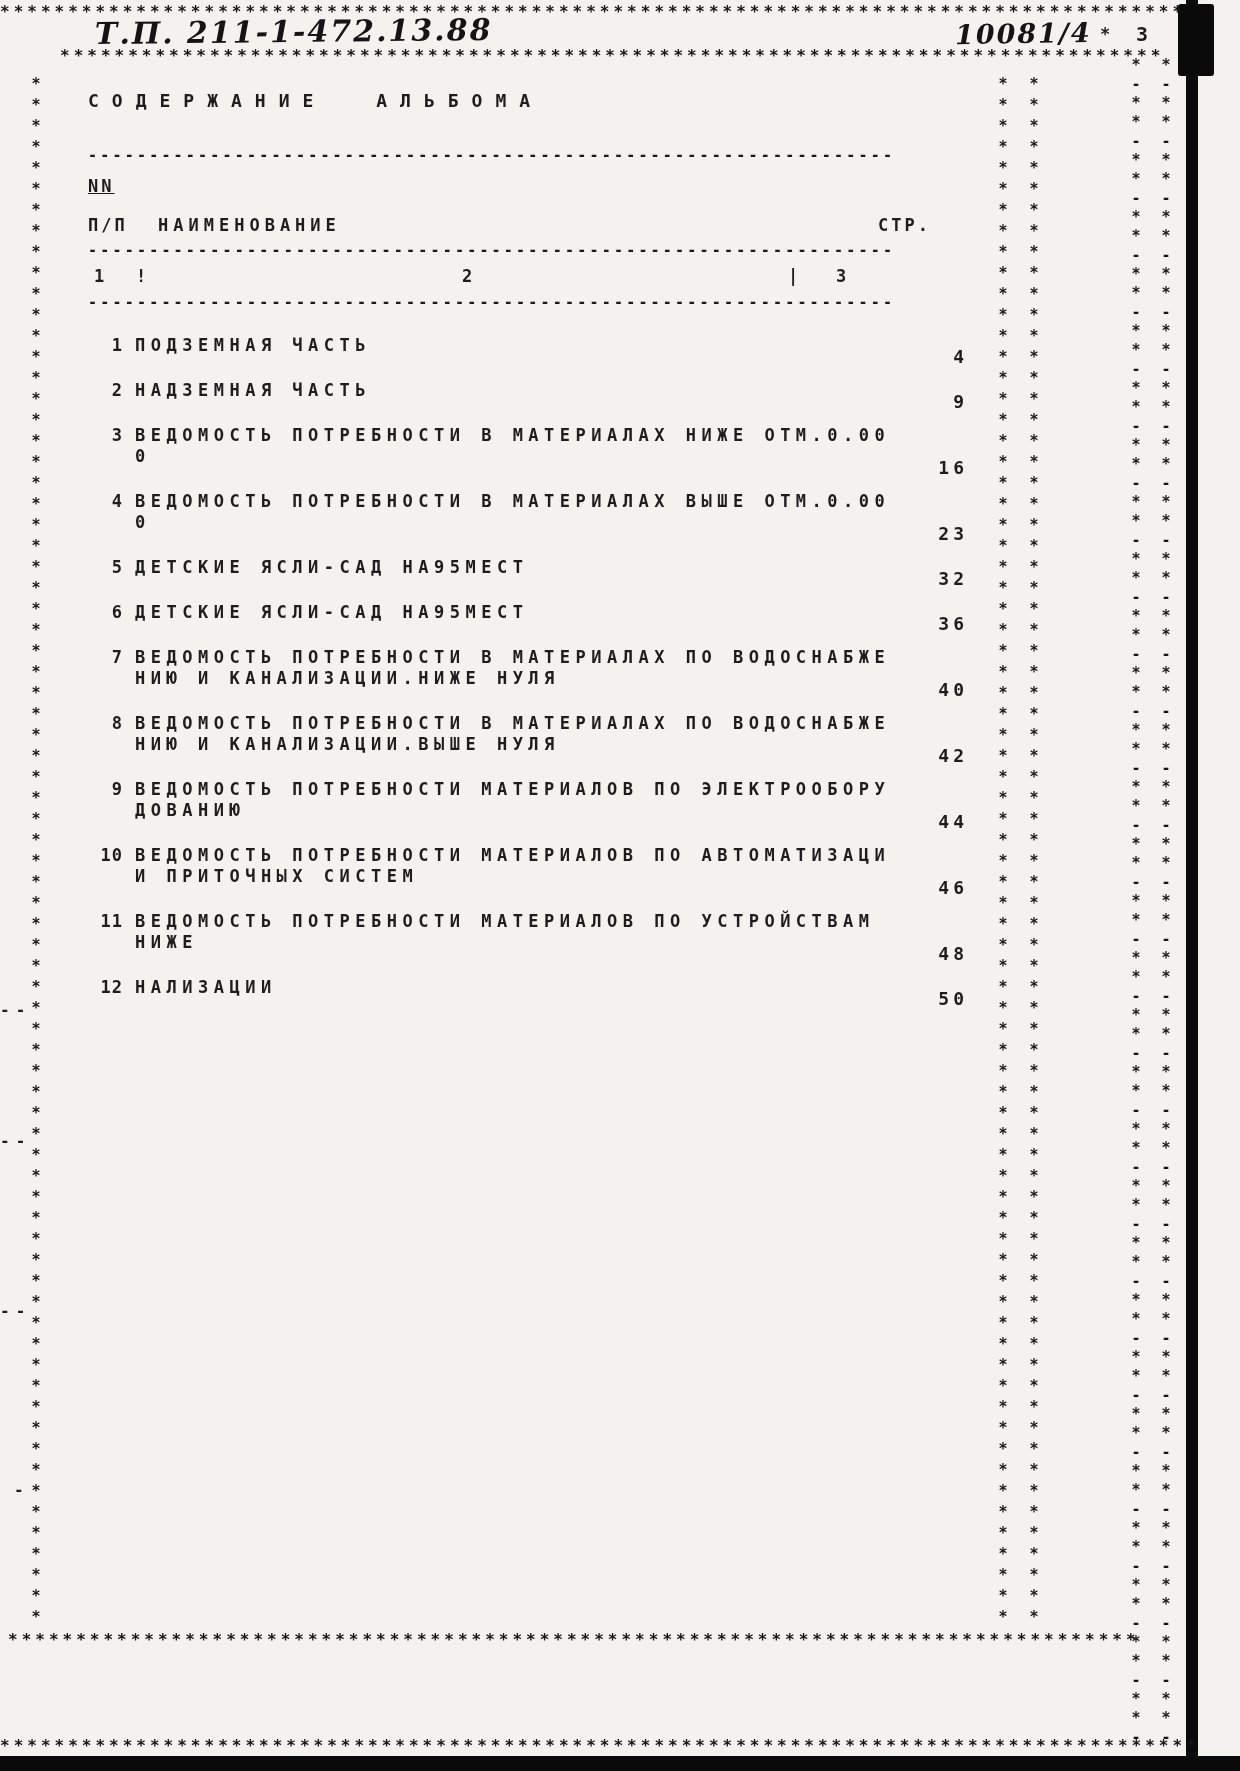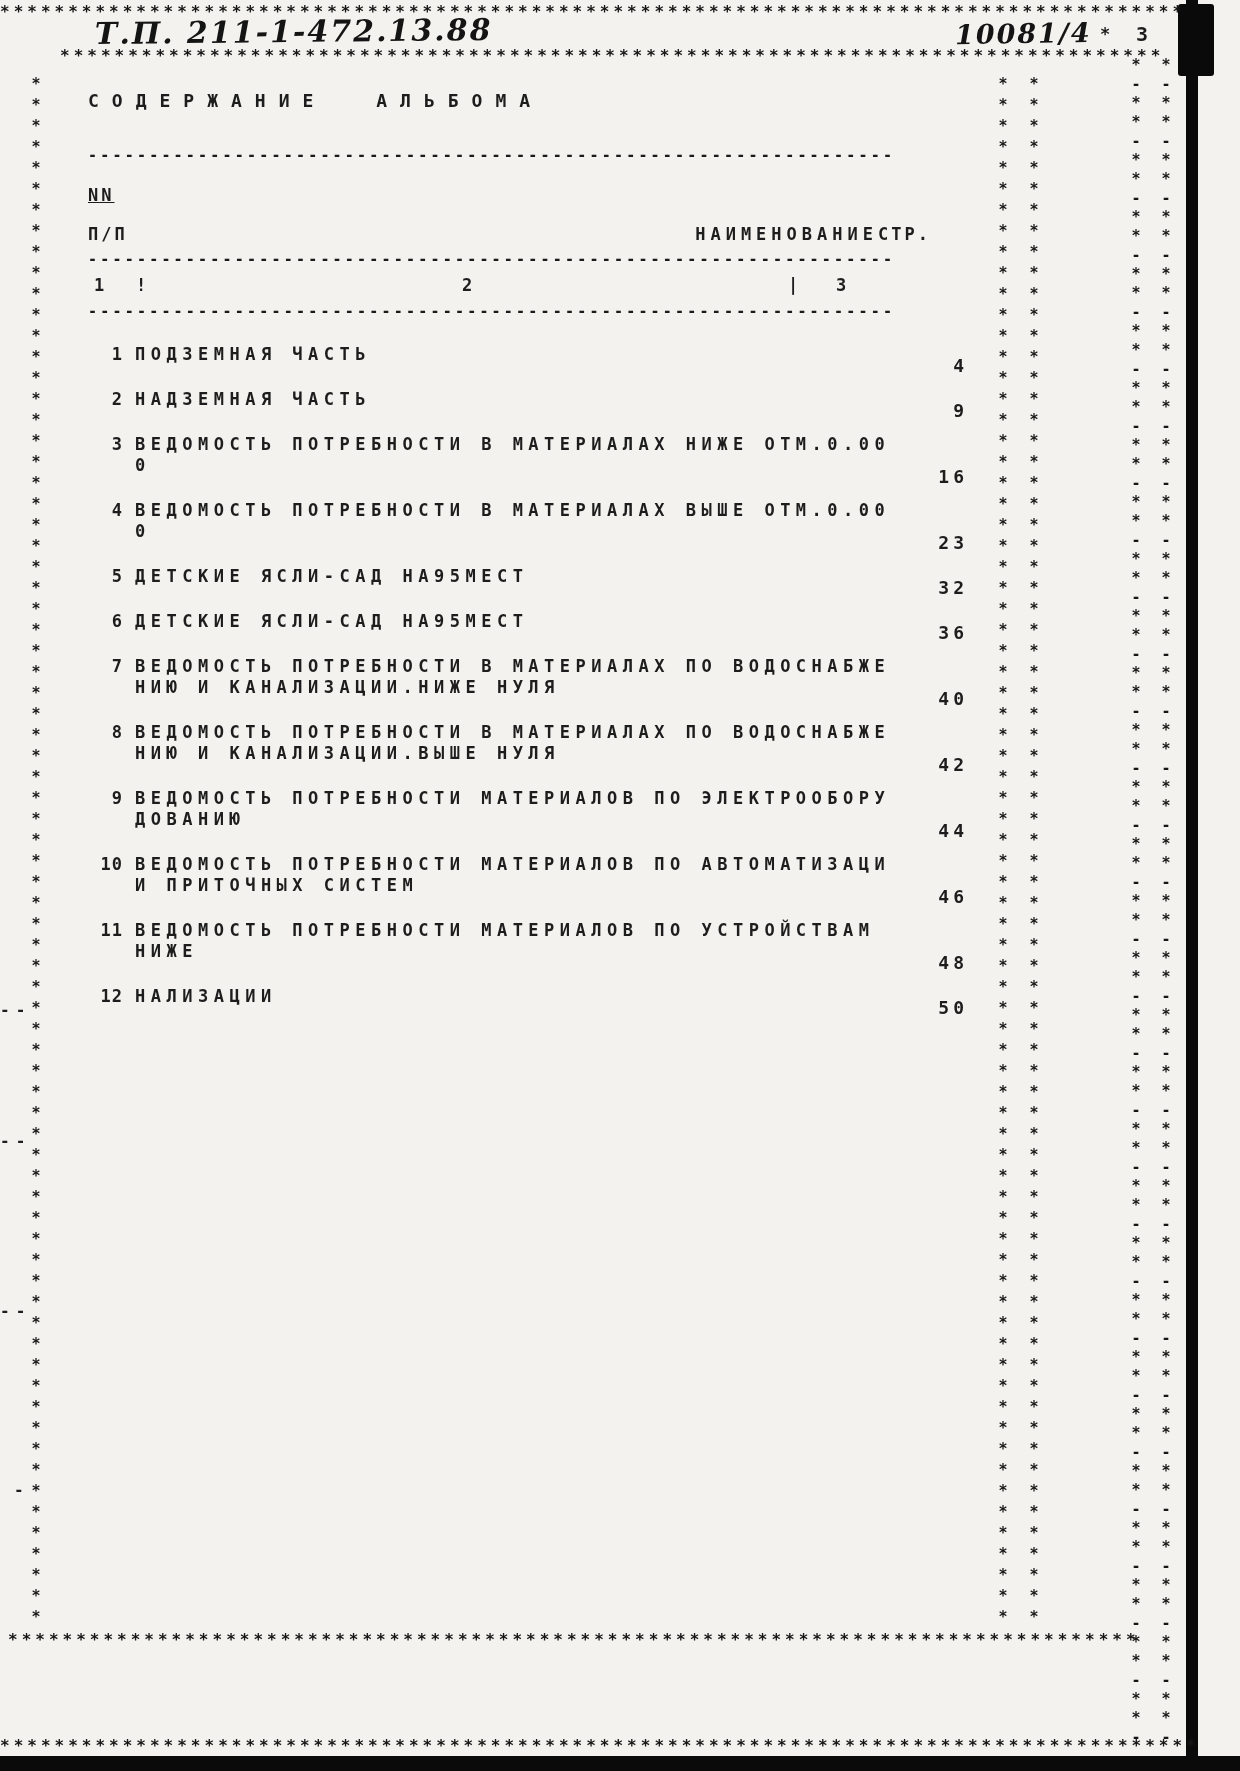--- a/index.html
+++ b/index.html
@@ -54,23 +54,23 @@
     margin-top:10px; white-space:nowrap;
   }
   .dash-line {
     font:bold 15px "DejaVu Sans Mono", monospace; letter-spacing:3.2px;
     white-space:nowrap; overflow:hidden; color:#1a1a1a; height:18px;
   }
   .dash-line.l1 { margin-top:35px; }
   .dash-line.l2 { margin-top:6px; }
   .dash-line.l3 { margin-top:5px; }
   .thead { font:bold 17px "DejaVu Sans Mono", monospace; letter-spacing:3px; }
-  .thead-row1 { margin-top:21px;text-decoration:underline; }
+  .thead-row1 { margin-top:12px;text-decoration:underline; }
   .thead-row2 { display:grid; grid-template-columns:70px 1fr 90px; margin-top:19px; }
-  .thead-name { text-align:right; letter-spacing:5px; }
+  .thead-name { text-align:left; letter-spacing:5px; }
   .cols-row { position:relative; height:22px; margin-top:7px; font:bold 17px "DejaVu Sans Mono", monospace; }
   .cols-row span { position:absolute; top:0; }
   .c-1  { left:6px; }
   .c-s1 { left:48px; }
   .c-2  { left:374px; }
   .c-s2 { left:700px; }
   .c-3  { left:748px; }
   
   .rows { margin-top:24px; }
   .toc-row {

